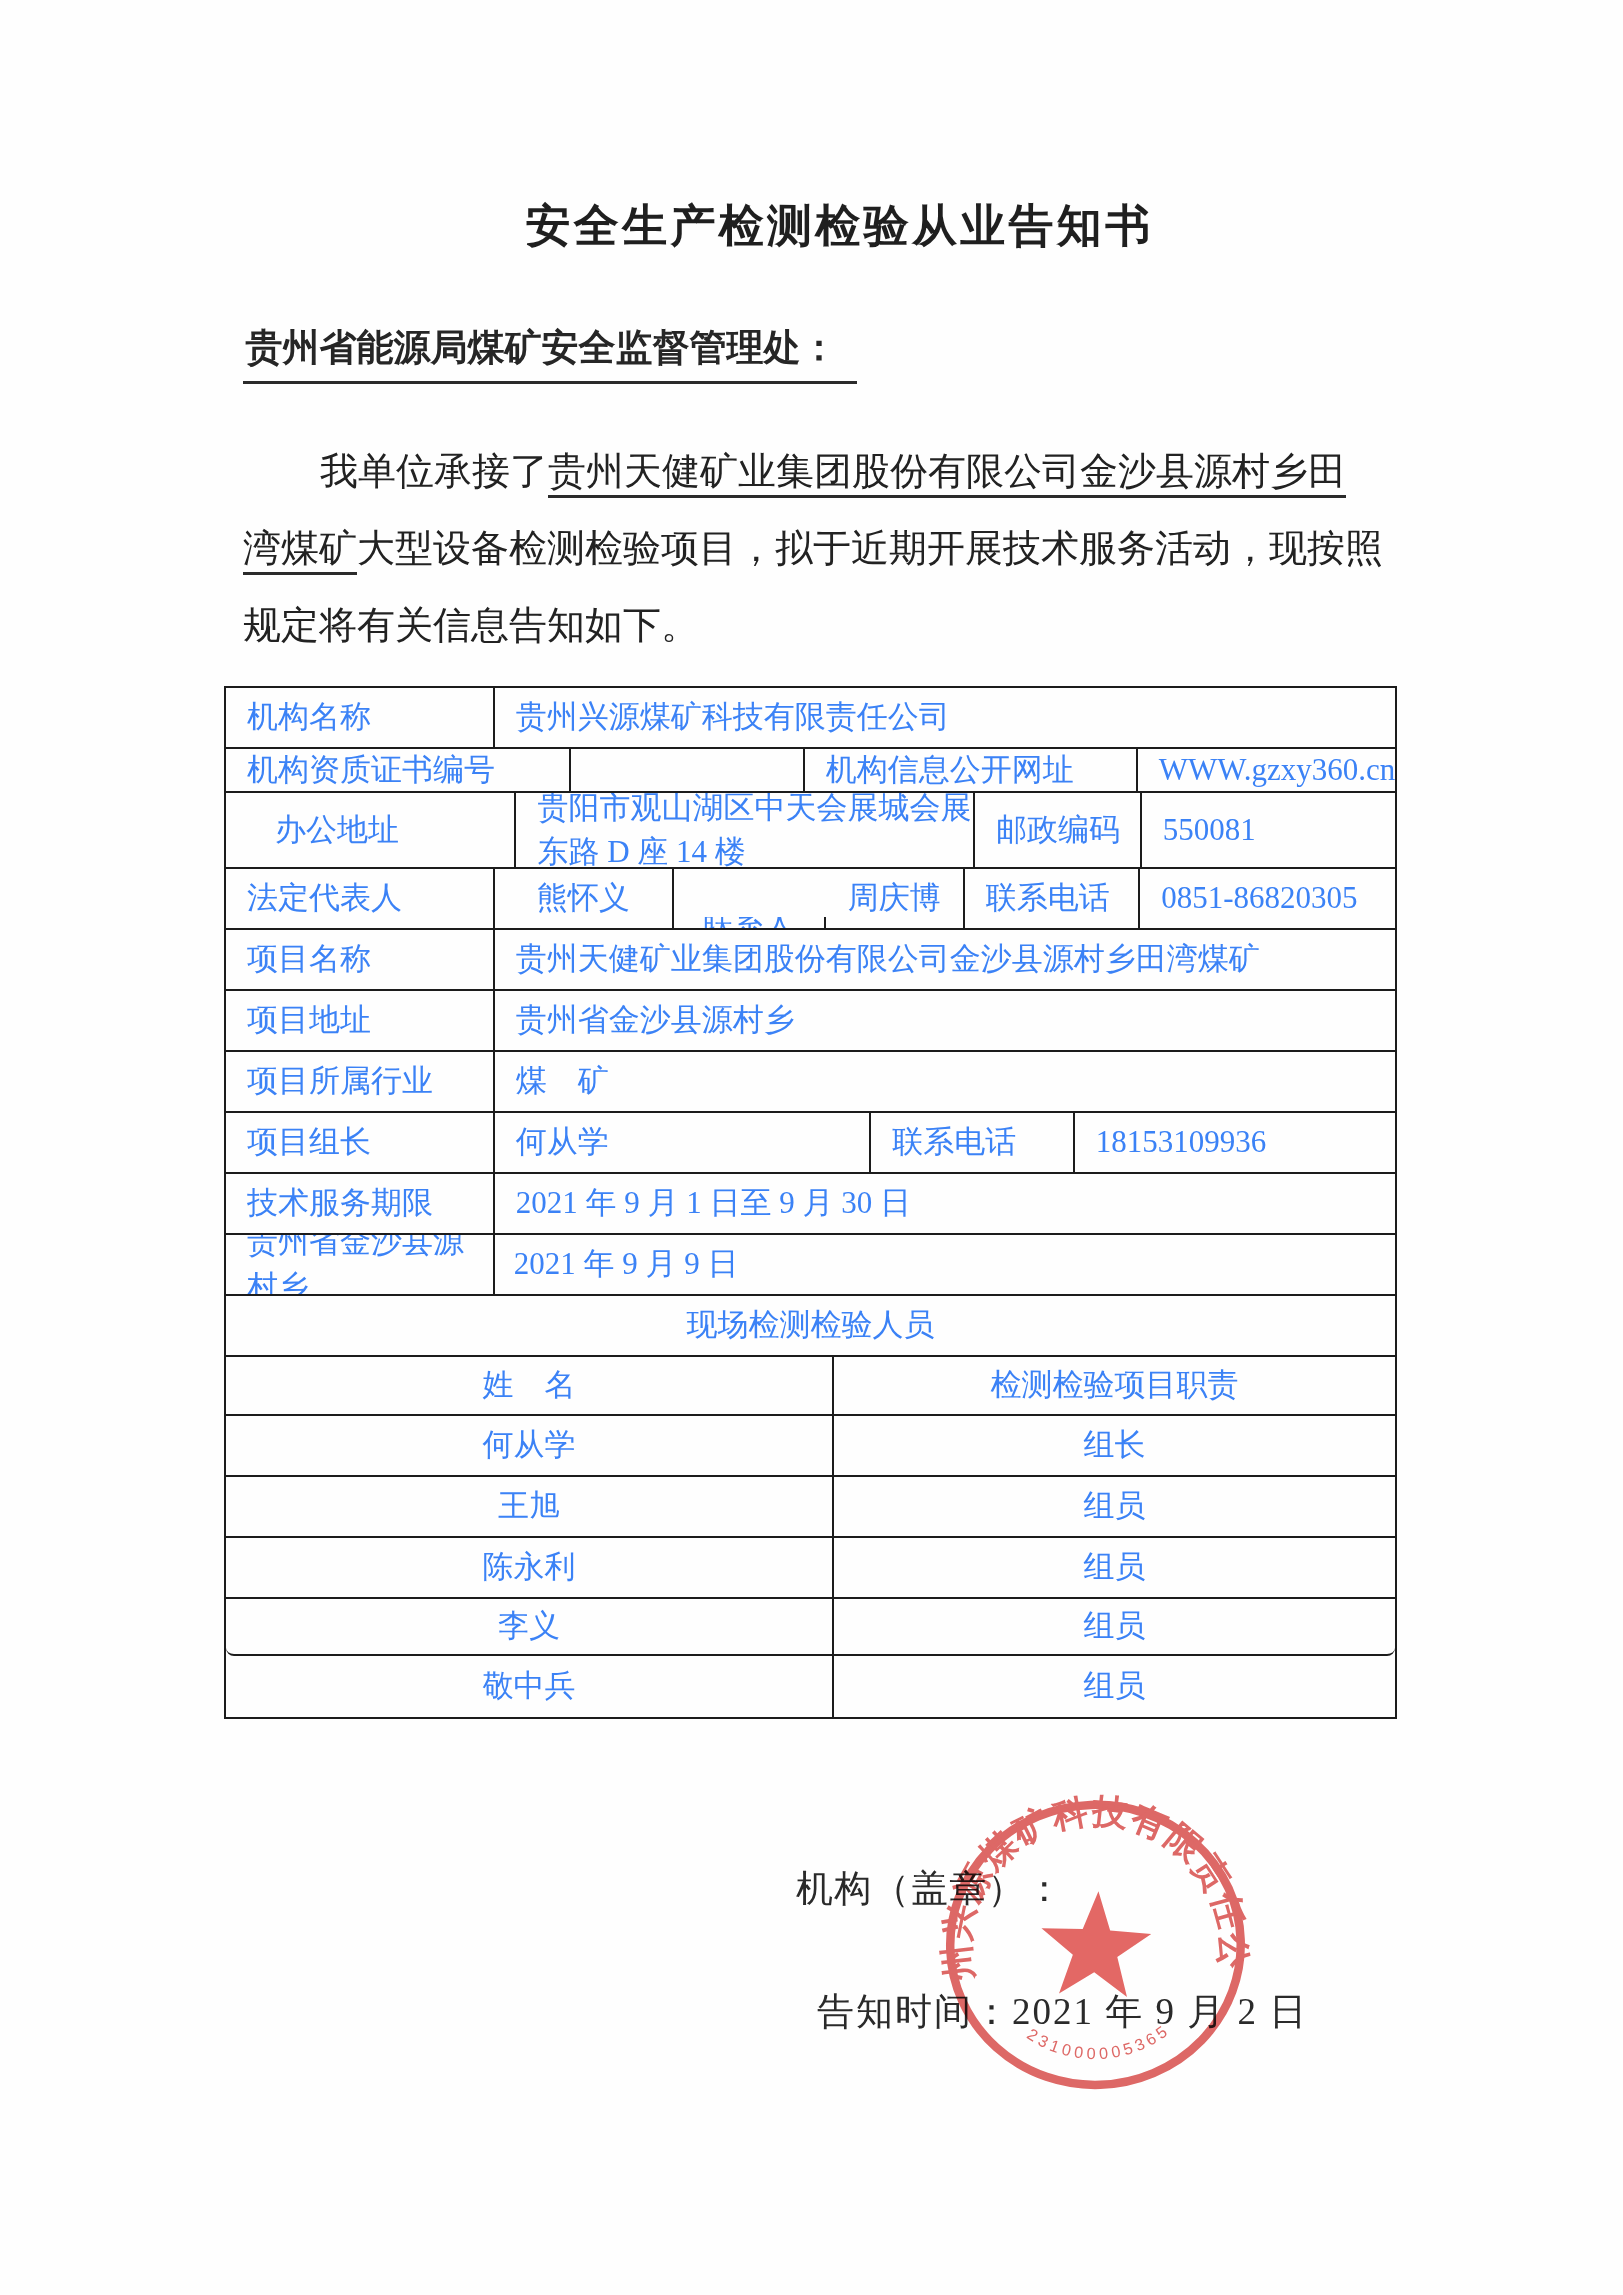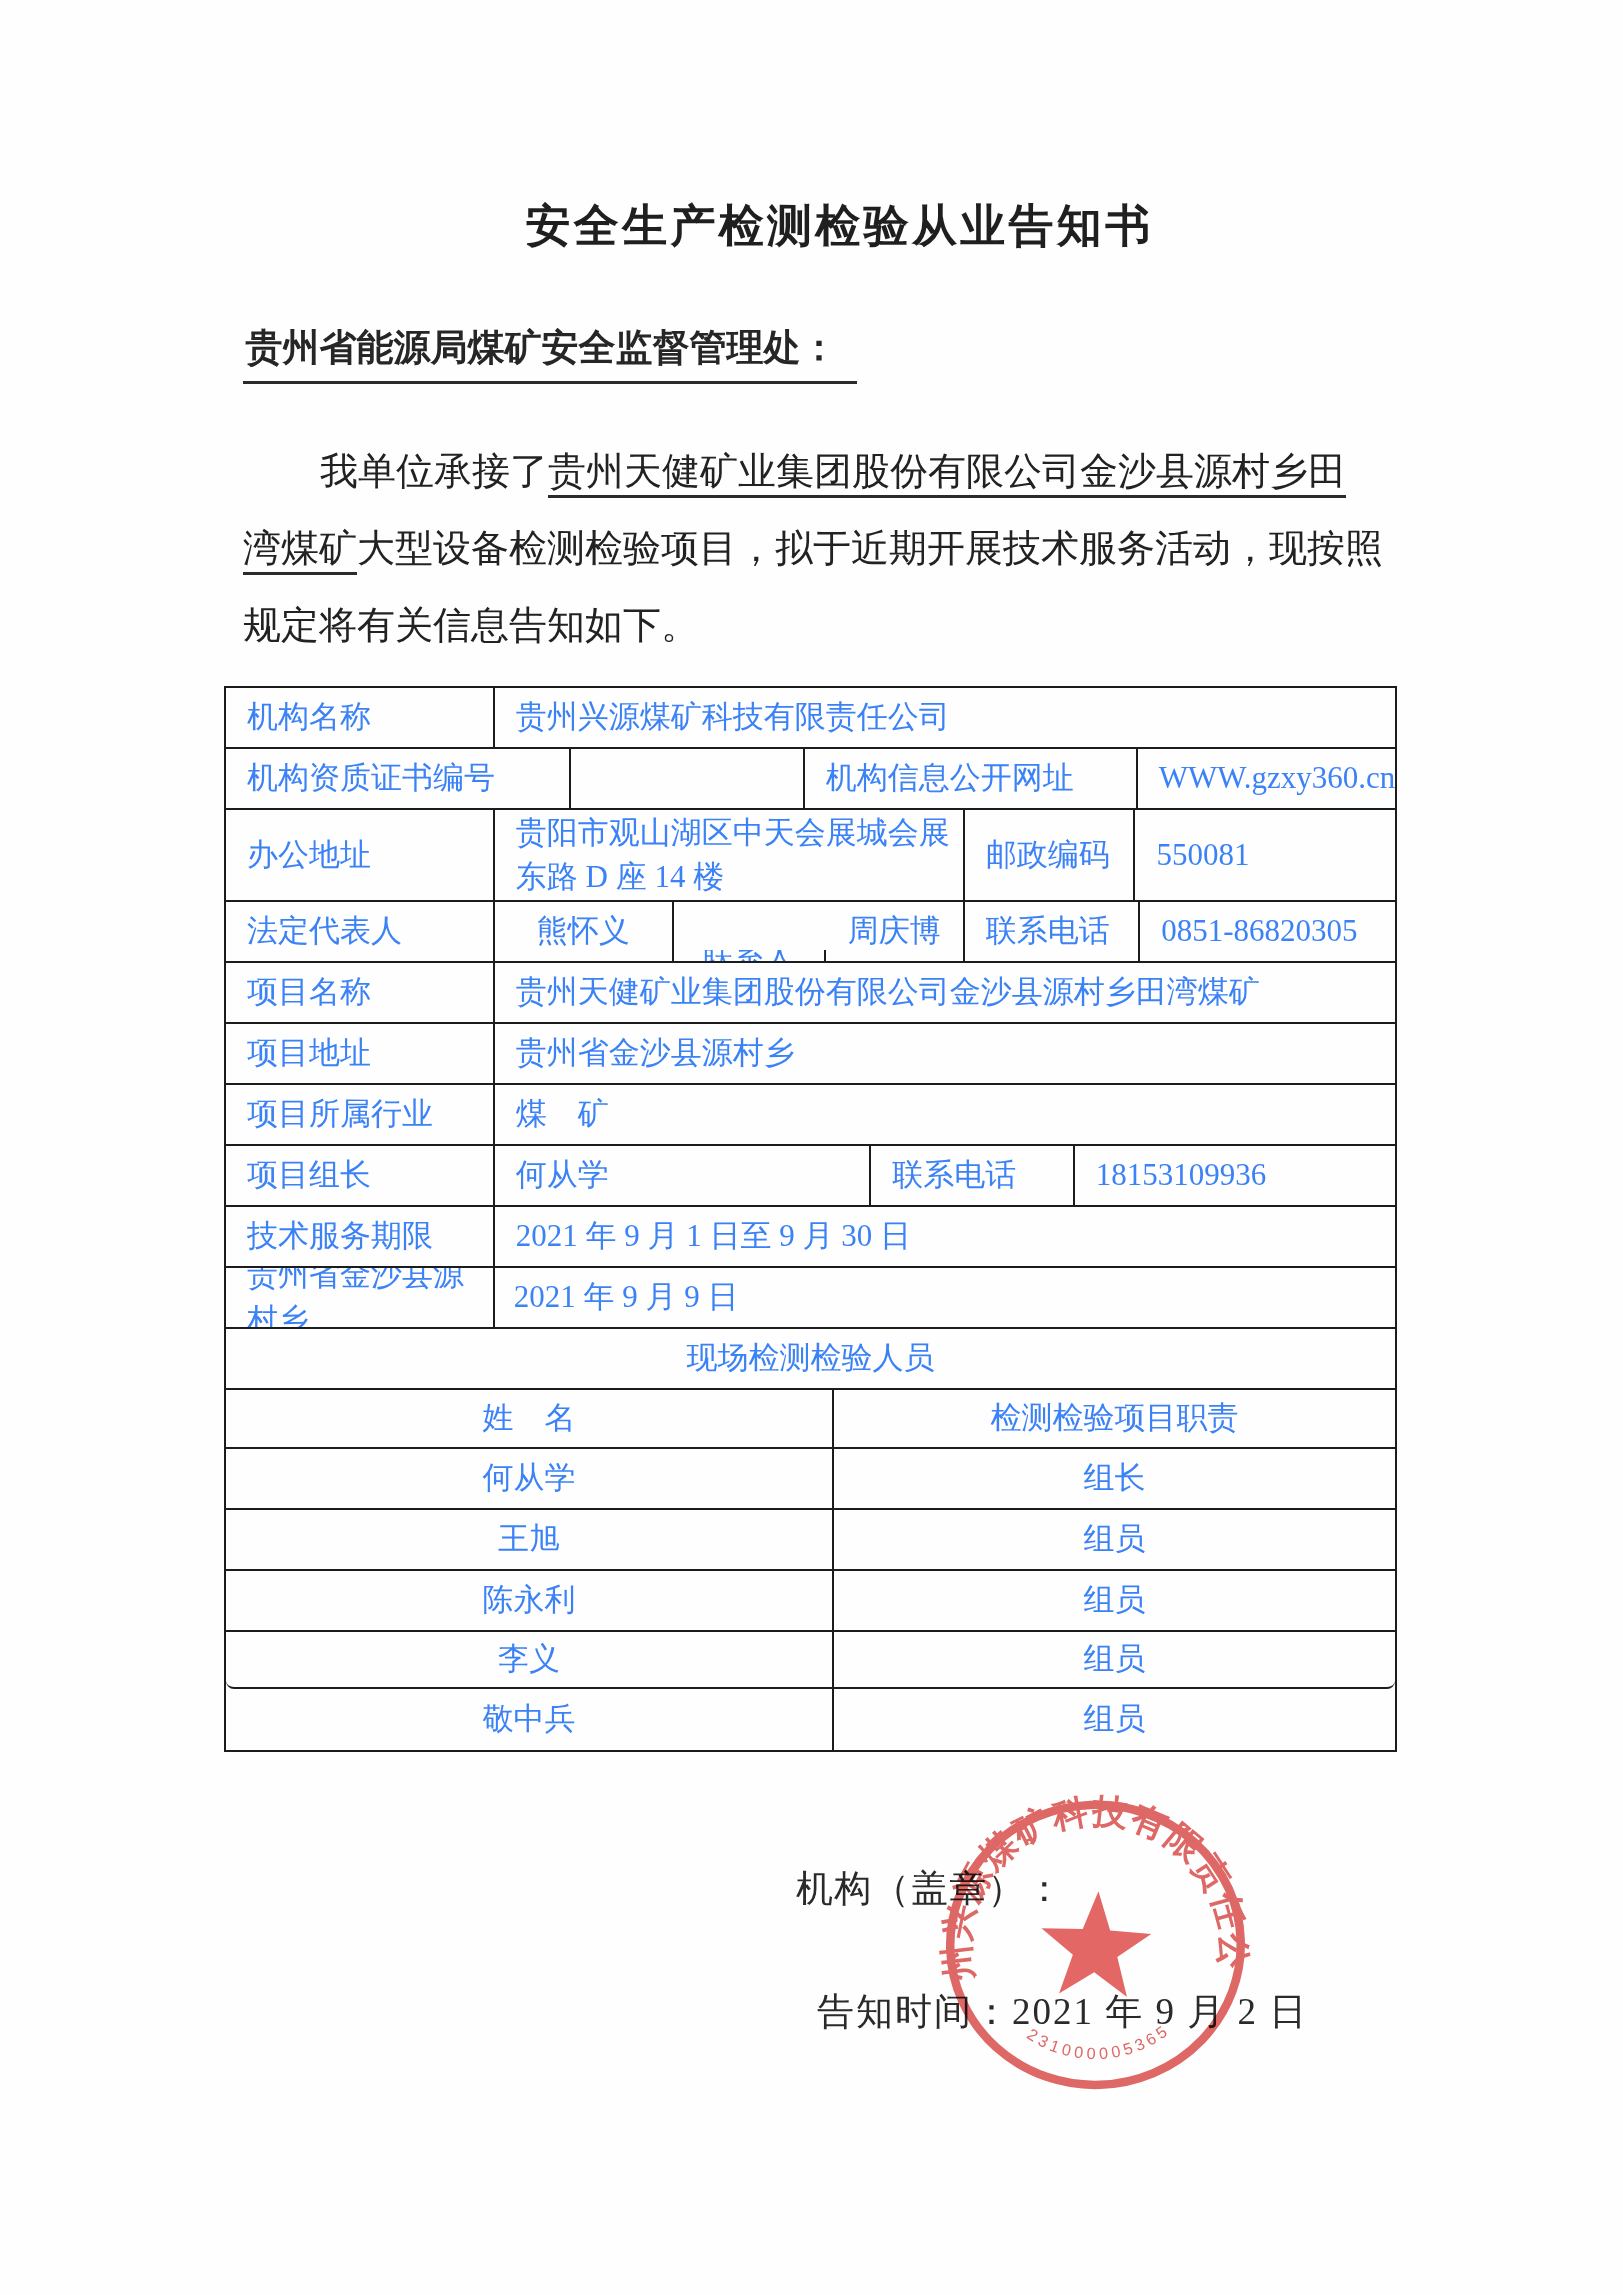--- a/index.html
+++ b/index.html
@@ -74,27 +74,27 @@
     <div class="ln indent"><span>我单位承接了</span><span class="useg">贵州天健矿业集团股份有限公司金沙县源村乡田</span></div>
     <div class="ln"><span class="useg">湾煤矿</span><span>大型设备检测检验项目，拟于近期开展技术服务活动，现按照</span></div>
     <div class="ln"><span>规定将有关信息告知如下。</span></div>
   </div>
 
   <div class="info-table">
       <div class="trow" style="height: 61px;">
         <div class="tcell" style="width: 23%;">机构名称</div>
         <div class="tcell" style="width: 77%;">贵州兴源煤矿科技有限责任公司</div>
       </div>
-      <div class="trow" style="height: 61px; justify-content: space-between;">
+      <div class="trow" style="height: 44px; justify-content: space-between;">
         <div class="tcell" style="width: 29.5%;">机构资质证书编号</div>
         <div class="tcell" style="width: 20%;"></div>
         <div class="tcell" style="width: 28.5%;">机构信息公开网址</div>
         <div class="tcell" style="width: 22%;">WWW.gzxy360.cn</div>
       </div>
-      <div class="trow" style="height: 92px;">
+      <div class="trow" style="height: 76px; padding-left: 28px;">
         <div class="tcell" style="width: 23%;">办公地址</div>
         <div class="tcell" style="width: 40.2%;">贵阳市观山湖区中天会展城会展东路 D 座 14 楼</div>
         <div class="tcell" style="width: 14.6%;">邮政编码</div>
         <div class="tcell" style="width: 22.2%;">550081</div>
       </div>
       <div class="trow" style="height: 61px;">
         <div class="tcell" style="width: 23%;">法定代表人</div>
         <div class="tcell center" style="width: 15.3%;">熊怀义</div>
         <div class="tcell center" style="width: 13%; margin-top: 48px;">联系人</div>
         <div class="tcell center" style="width: 11.9%;">周庆博</div>

